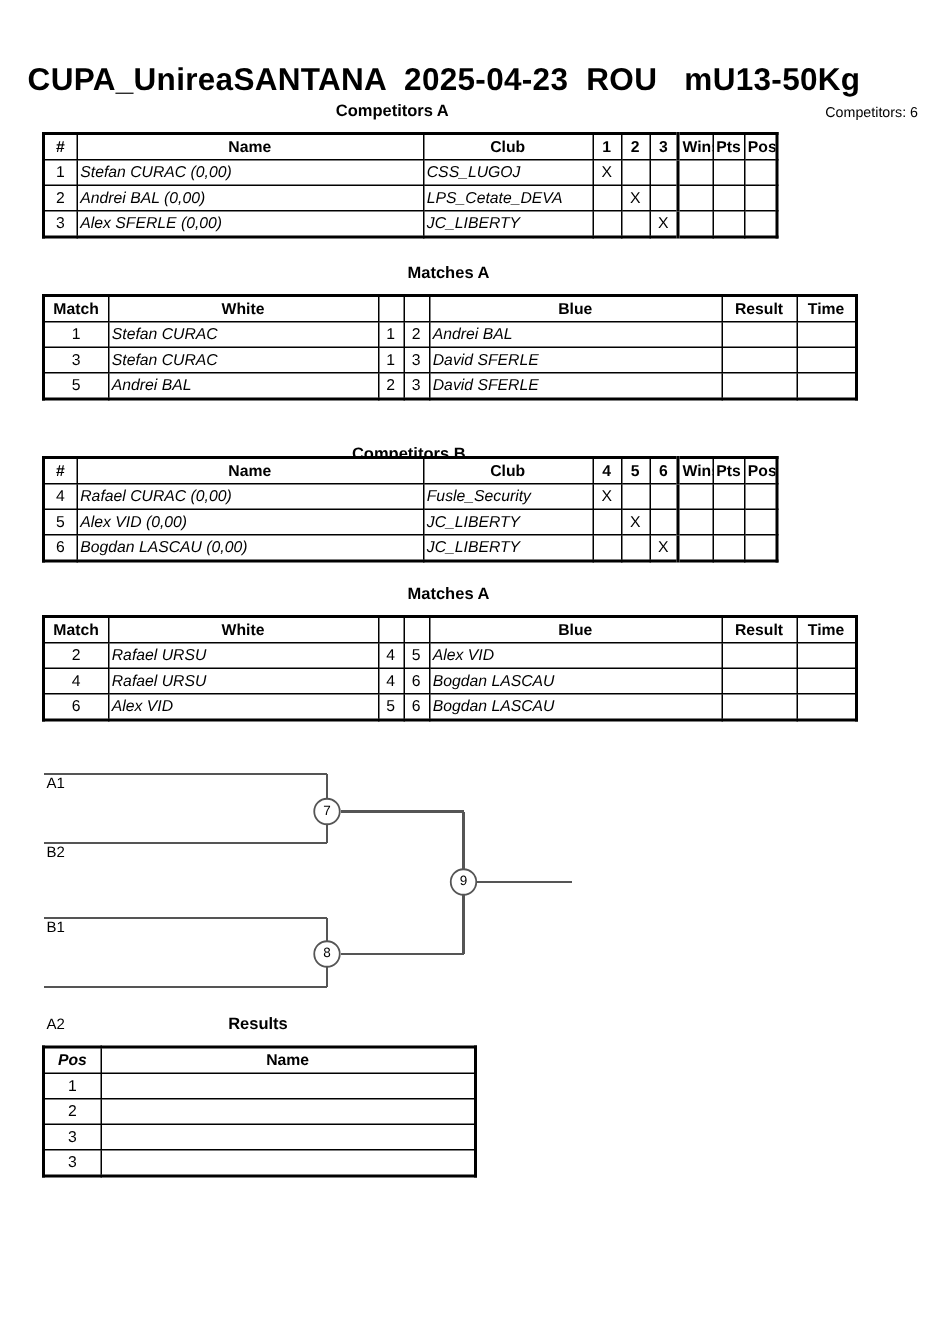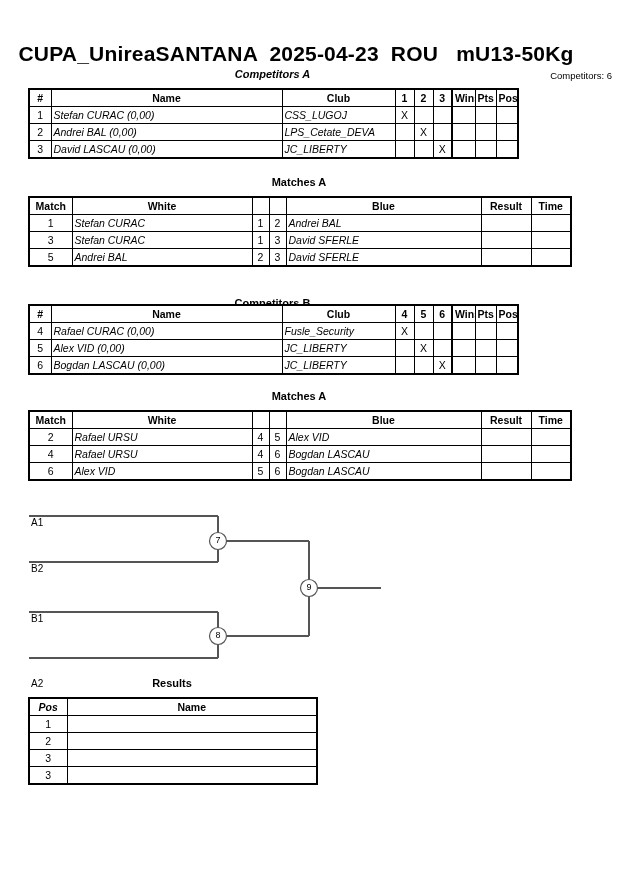--- a/index.html
+++ b/index.html
@@ -88,21 +88,21 @@
     font-size: 10px;
     white-space: pre;
   }
 </style>
 </head>
 <body>
 
 <div class="doc-title">CUPA_UnireaSANTANA  2025-04-23  ROU   mU13-50Kg</div>
 <div class="competitors-count">Competitors: 6</div>
 
-<div class="caption" style="top:68px; left:28px; width:489px;font-style:italic;">Competitors A</div>
+<div class="caption" style="top:68px; left:17px; width:489px;">Competitors A</div>
 
 <table class="sheet" style="top:88px; left:28px; width:489px;">
   <colgroup>
     <col style="width:22px">
       <col style="width:231px">
       <col style="width:113px">
     <col style="width:19px">
       <col style="width:19px">
       <col style="width:19px">
     <col style="width:23px">
@@ -140,21 +140,21 @@
       <td class="l">LPS_Cetate_DEVA</td>
       <td class="c"></td>
       <td class="c">X</td>
       <td class="c"></td>
       <td class="c thick-left"></td>
       <td class="c"></td>
       <td class="c"></td>
     </tr>
     <tr>
       <td class="c">3</td>
-      <td class="l">David LASCAU  (0,00)</td>
+      <td class="l">Alex SFERLE  (0,00)</td>
       <td class="l">JC_LIBERTY</td>
       <td class="c"></td>
       <td class="c"></td>
       <td class="c">X</td>
       <td class="c thick-left"></td>
       <td class="c"></td>
       <td class="c"></td>
     </tr>
   </tbody>
 </table>

